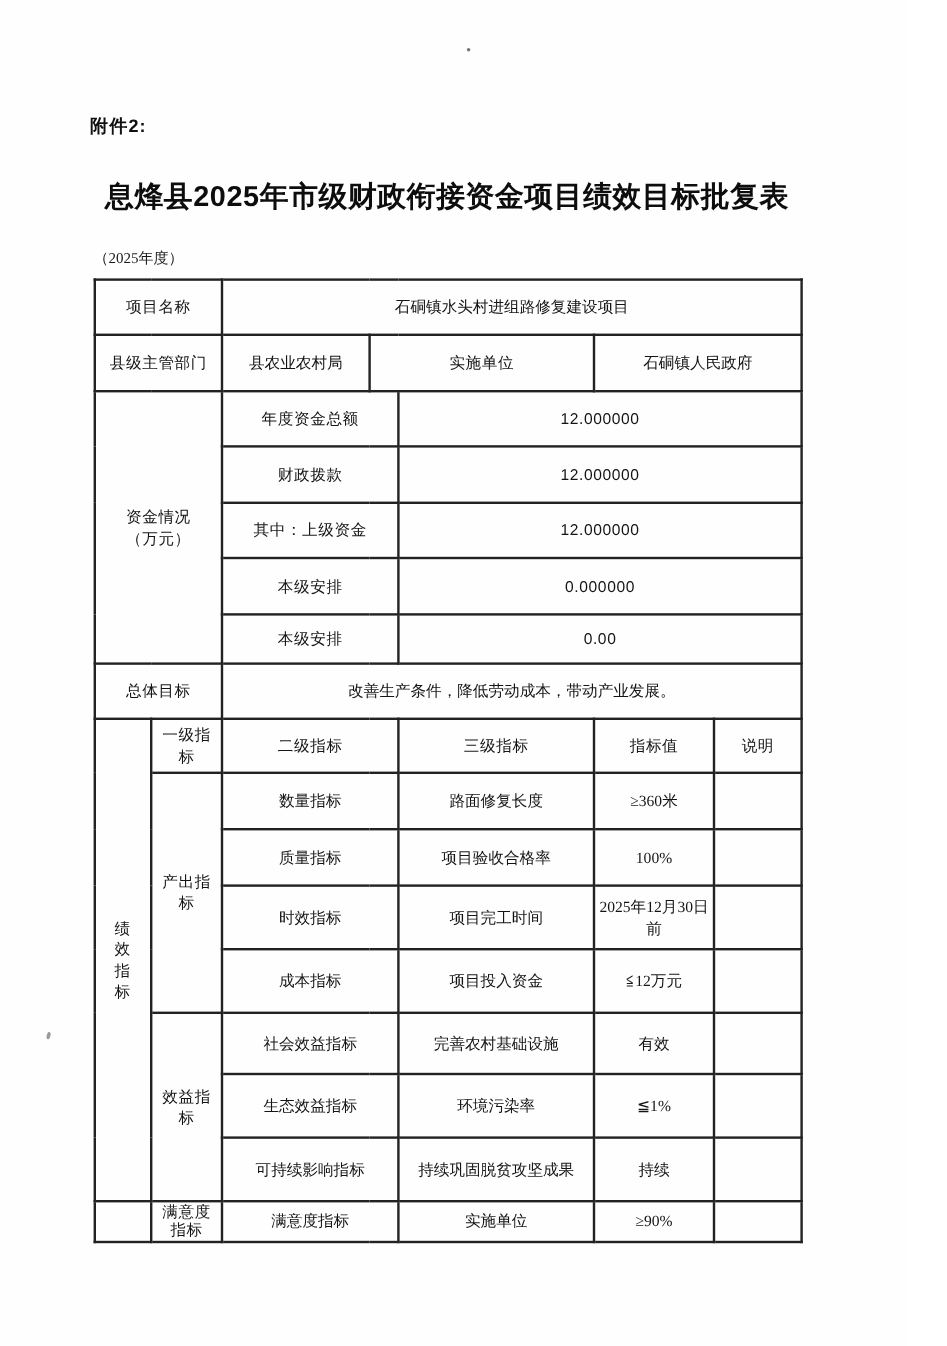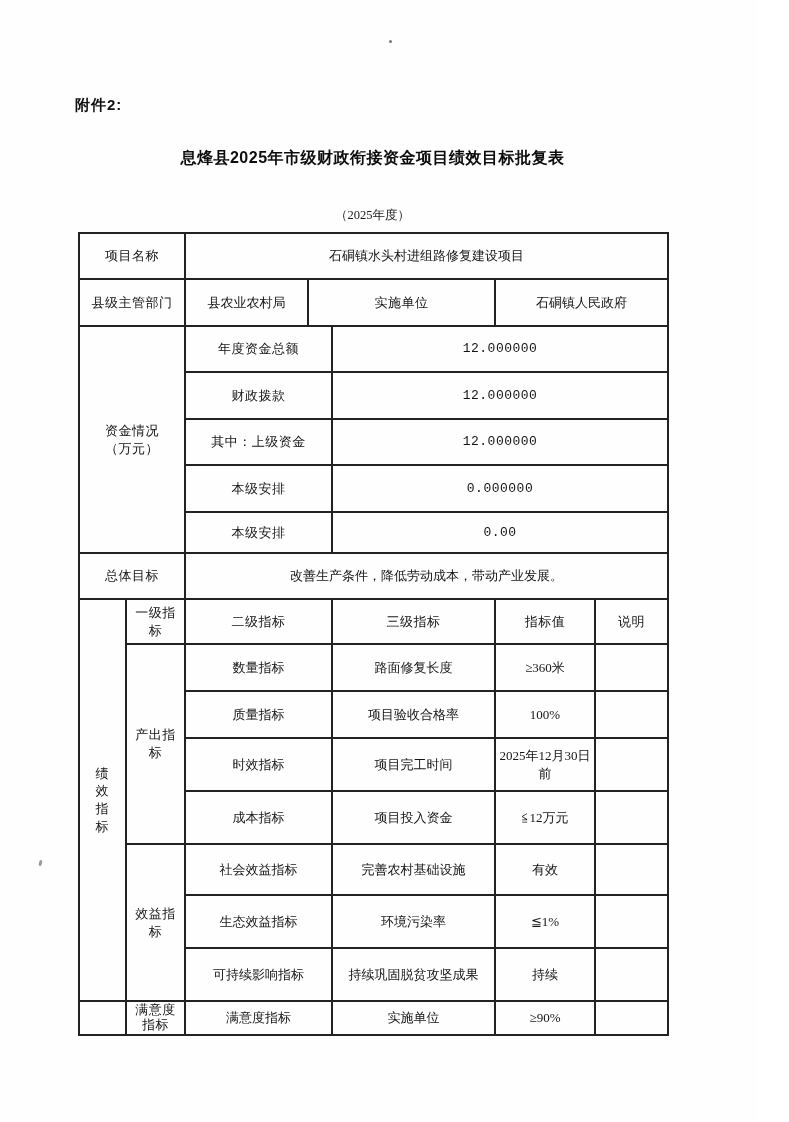--- a/index.html
+++ b/index.html
@@ -14,44 +14,44 @@
   .page{position:absolute;left:0;top:0;width:757px;height:1122px;background:#fefefe;}
   .attachment{
     position:absolute;left:75px;top:96px;
     font-family:"Liberation Sans","DejaVu Sans",sans-serif;
     font-weight:bold;font-size:15px;letter-spacing:1px;color:#101010;
   }
   .doc-title{
     position:absolute;left:78px;top:148px;width:589px;
     text-align:center;
     font-family:"Liberation Sans","DejaVu Sans",sans-serif;
-    font-weight:bold;font-size:16px;letter-spacing:0.5px;color:#0d0d0d;
+    font-weight:bold;font-size:24px;letter-spacing:0.5px;color:#0d0d0d;
   }
   .doc-subtitle{
     position:absolute;left:78px;top:207px;width:589px;
-    text-align:center;font-size:12.5px;color:#1a1a1a;
+    text-align:left;font-size:12.5px;color:#1a1a1a;
   }
   table.approval{
     position:absolute;left:78px;top:232px;
     width:589px;
     border-collapse:collapse;
     table-layout:fixed;
     font-size:13px;
   }
   table.approval td{
     border:2px solid #222222;
     text-align:center;
     vertical-align:middle;
     padding:1px 2px;
     line-height:1.35;
     overflow:hidden;
   }
   td.lbl{letter-spacing:0.5px;border-radius:21px;}
   td.leftal{text-align:left;padding-left:6px;}
-  td.num{font-family:Liberation Mono, monospace;letter-spacing:0.5px;}
+  td.num{font-family:Liberation Sans, sans-serif;letter-spacing:0.5px;}
   td.pre{white-space:pre-line;margin-top:44px;}
   td.vert{white-space:pre-line;line-height:2.05;letter-spacing:1px;}
   
   .dot1{position:absolute;left:389px;top:40px;width:3px;height:3px;background:#777;border-radius:50%;}
   .dot2{position:absolute;left:39px;top:860px;width:3px;height:6px;background:#999;border-radius:40%;transform:rotate(15deg);}
 </style>
 </head>
 <body>
 
 <div class="page">

